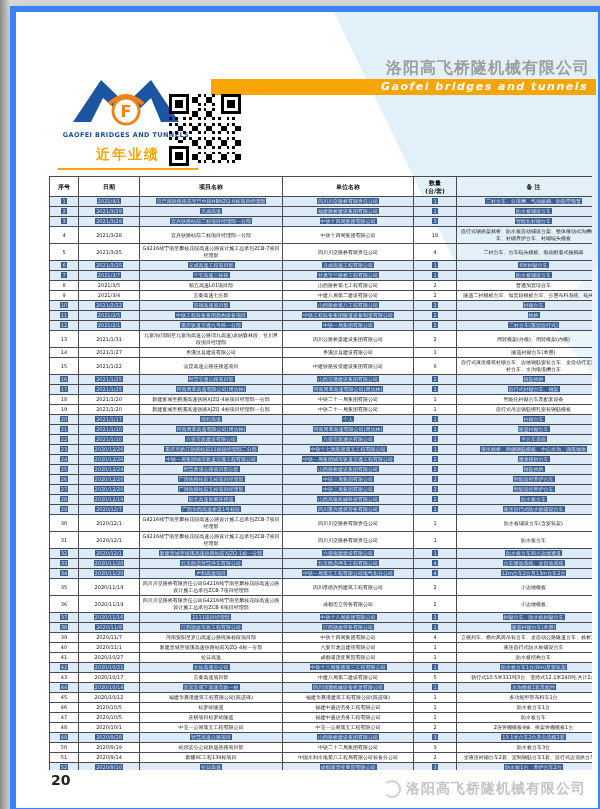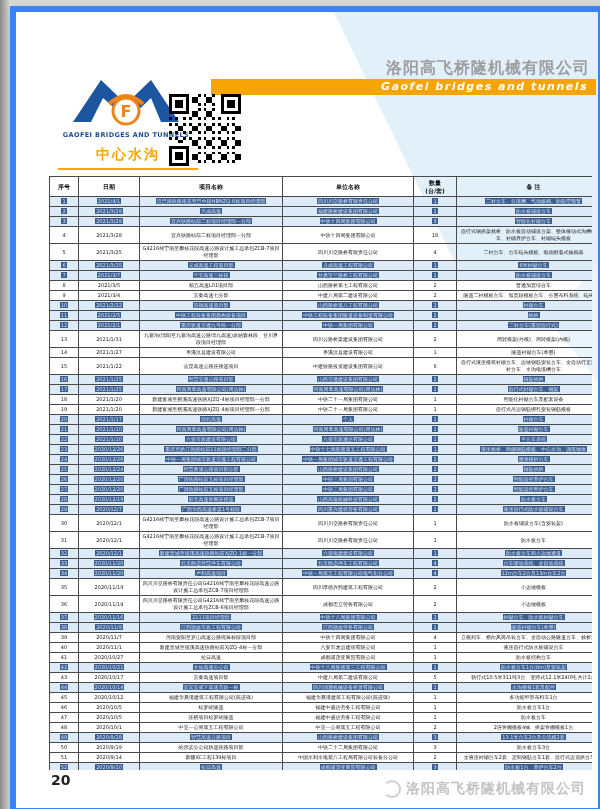--- a/index.html
+++ b/index.html
@@ -292,21 +292,21 @@
       <rect x="22" y="23" width="1" height="1" fill="#000"></rect>
       <rect x="0" y="24" width="1" height="1" fill="#000"></rect>
       <rect x="1" y="24" width="1" height="1" fill="#000"></rect>
       <rect x="2" y="24" width="1" height="1" fill="#000"></rect>
       <rect x="3" y="24" width="1" height="1" fill="#000"></rect>
       <rect x="4" y="24" width="1" height="1" fill="#000"></rect>
       <rect x="5" y="24" width="1" height="1" fill="#000"></rect>
       <rect x="6" y="24" width="1" height="1" fill="#000"></rect>
     </svg>
 
-  <div class="section-title">中心水沟</div>
+  <div class="section-title">近年业绩</div>
   <div class="section-underline"></div>
 
   <div class="table-wrap">
     <table>
       <thead id="thead">
           <tr>
             <th style="width: 26px;">序号</th>
             <th style="width: 58px;">日期</th>
             <th style="width: 140px;">项目名称</th>
             <th style="width: 128px;">单位名称</th>

